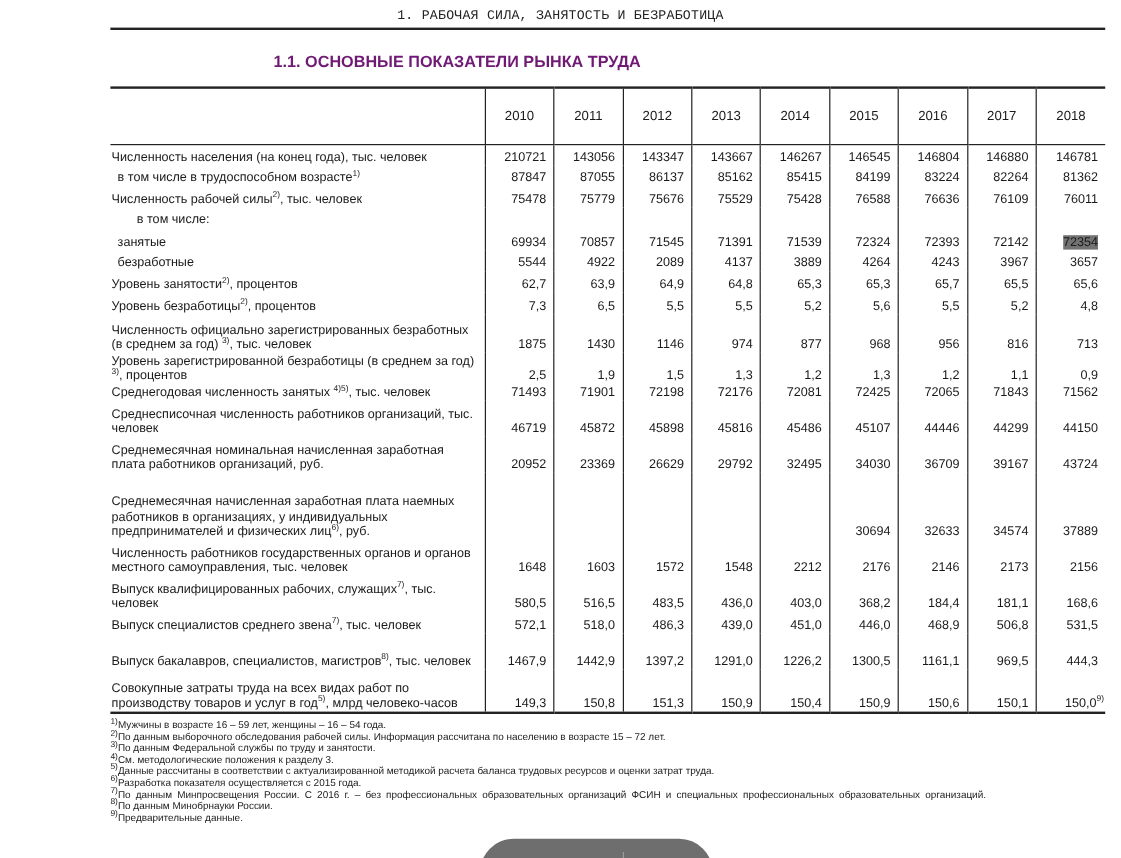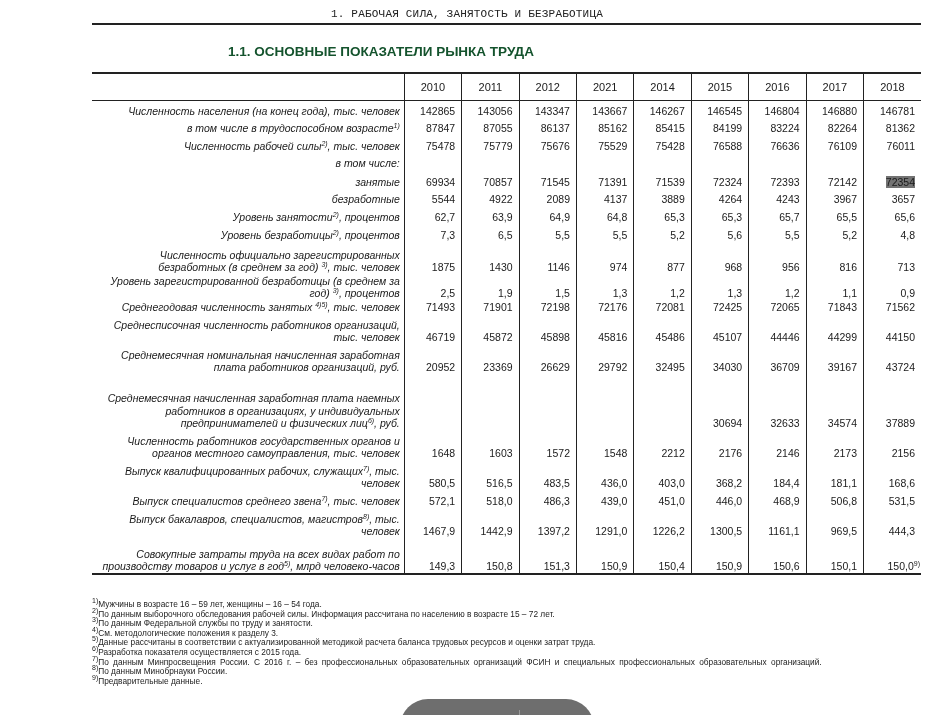--- a/index.html
+++ b/index.html
@@ -1,26 +1,26 @@
 <!DOCTYPE html>
 <html><head>
 <meta charset="utf-8">
 <style>
   html, body { margin:0; padding:0; background:#ffffff; }
   body { width:934px; height:715px; position:relative; overflow:hidden; font-family:"Liberation Sans", sans-serif; color:#1a1a1a; }
   .running-head { position:absolute; left:0; width:934px; top:8px; text-align:center; font-family:Liberation Mono, monospace; font-size:11px; letter-spacing:0.2px; color:#222; }
   .head-rule { position:absolute; left:92px; top:23px; width:829px; height:0; border-top:2px solid #222; }
-  .title { position:absolute; left:0; width:762px; top:44px; text-align:center; font-weight:bold; font-size:13.5px; color:#14532d; }
+  .title { position:absolute; left:0; width:762px; top:44px; text-align:center; font-weight:bold; font-size:13.5px; color:#701a75; }
   table.main { position:absolute; left:92px; top:72px; border-collapse:collapse; font-size:10.5px; table-layout:fixed; width:829px; }
   table.main col.lab { width:310px; }
   table.main col.yr { width:57px; }
-  table.main th { font-weight:normal; height:20px; text-align:center; border-top:2px solid #222; border-bottom:1.5px solid #222; border-left:1.5px solid #222; padding:3px; font-size:11px; }
+  table.main th { font-weight:normal; height:20px; text-align:center; border-top:2px solid #222; border-bottom:1.5px solid #222; border-left:1.5px solid #222; padding:13px; font-size:11px; }
   table.main th.lab { border-left:none; }
   table.main td { padding:0 6px 0 2px; vertical-align:bottom; text-align:right; border-left:1.5px solid #222; line-height:12.5px; }
-  table.main td.lab { text-align:right; border-left:none; padding:0 4px 0 1px;font-style:italic; }
+  table.main td.lab { text-align:left; border-left:none; padding:0 4px 0 1px; }
   table.main tr.last td { border-bottom:2px solid #222; }
   sup { font-size:7px; line-height:0; vertical-align:super; }
   .ind1 { padding-left:6px !important; }
   .ind2 { padding-left:22px !important; }
   .hl { background:#737373; }
   .notes { position:absolute; left:92px; top:600px; width:830px; font-size:8.3px; line-height:9.6px; color:#222; }
   .notes p { margin:0; }
   .notes .j { text-align:justify; word-spacing:2px; }
   .overlay { position:absolute; left:400px; top:699px; width:194px; height:30px; background:#6e6e6e; border-radius:28px 28px 0 0; }
   .overlay .sep { position:absolute; left:119px; top:11px; width:1px; height:10px; background:#9a9a9a; }
@@ -44,32 +44,32 @@
       <col class="yr">
       <col class="yr">
       <col class="yr">
   </colgroup>
   <thead>
     <tr>
       <th class="lab"></th>
       <th>2010</th>
       <th>2011</th>
       <th>2012</th>
-      <th>2021</th>
+      <th>2013</th>
       <th>2014</th>
       <th>2015</th>
       <th>2016</th>
       <th>2017</th>
       <th>2018</th>
     </tr>
   </thead>
   <tbody id="tbody">
       <tr style="height: 17px;">
         <td class="lab"><span>Численность населения (на конец года), тыс. человек</span><sup></sup><span></span></td>
-        <td><span>142865</span></td>
+        <td><span>210721</span></td>
         <td><span>143056</span></td>
         <td><span>143347</span></td>
         <td><span>143667</span></td>
         <td><span>146267</span></td>
         <td><span>146545</span></td>
         <td><span>146804</span></td>
         <td><span>146880</span></td>
         <td><span>146781</span></td>
       </tr>
       <tr style="height: 17px;">

